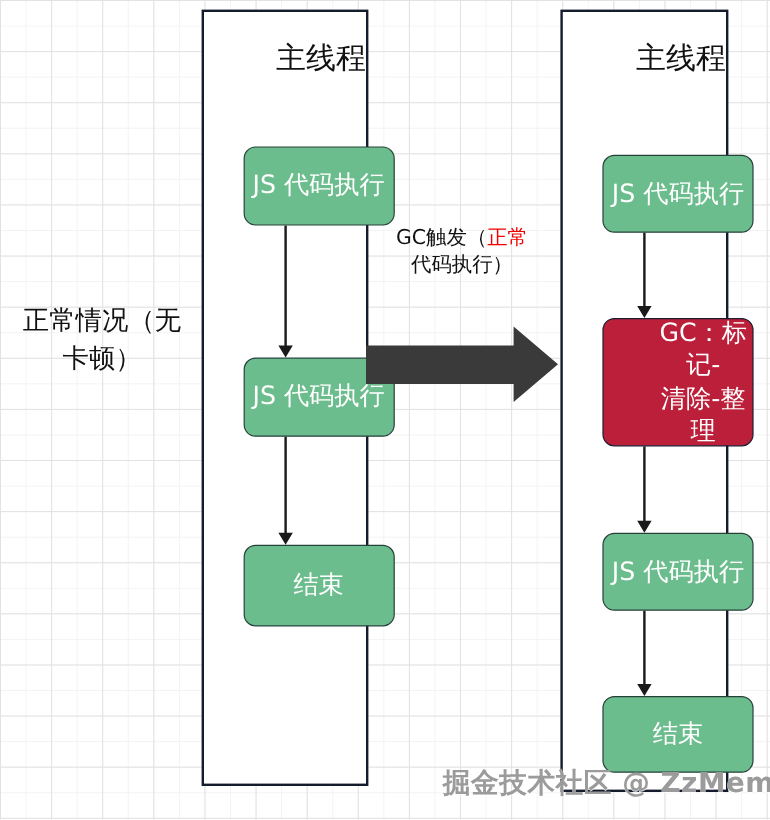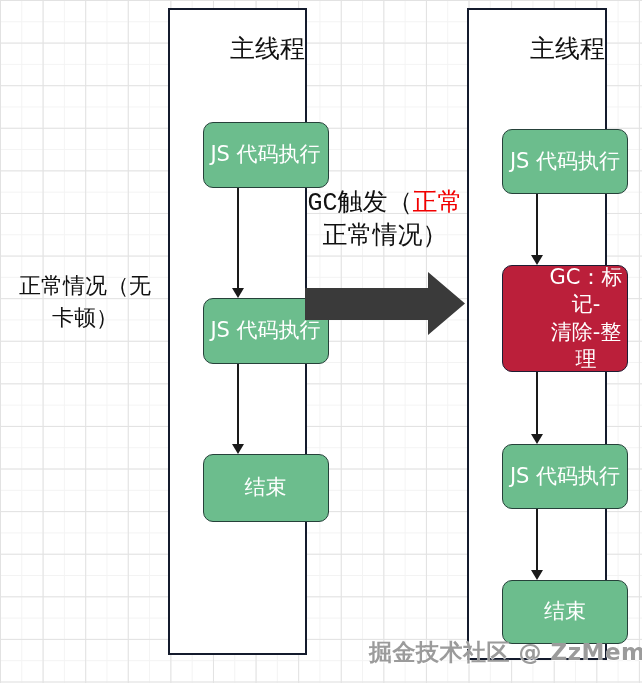--- a/index.html
+++ b/index.html
@@ -13,21 +13,21 @@
     overflow:hidden;
     background-color:#ffffff;
     background-image:
       linear-gradient(#e2e2e2 1px, transparent 1px),
       linear-gradient(90deg, #e2e2e2 1px, transparent 1px),
       linear-gradient(#f3f3f3 1px, transparent 1px),
       linear-gradient(90deg, #f3f3f3 1px, transparent 1px);
     background-size:42.6px 42.6px,42.6px 42.6px,21.3px 21.3px,21.3px 21.3px;
   }
   .scene-label{
-    position:absolute;left:2px;top:270px;width:166px;
+    position:absolute;left:2px;top:252px;width:166px;
     text-align:center;font-size:22px;line-height:1.45;color:#111;
     white-space:pre-line;
   }
   .panel{
     position:absolute;top:8px;
     background:#ffffff;
     border:2px solid #141b2d;
     box-sizing:border-box;
   }
   .panel.left{left:168px;width:139px;height:647px;}
@@ -63,21 +63,21 @@
   
   .panel.right .b1{top:119px;height:65px;}
   .panel.right .bgc{top:255px;height:107px;padding-left:44px;}
   .panel.right .b2{top:434px;height:65px;}
   .panel.right .b3{top:570px;height:64px;}
   .panel.right .l1{top:184px;height:62px;}  .panel.right .a1{top:245px;}
   .panel.right .l2{top:362px;height:63px;}  .panel.right .a2{top:424px;}
   .panel.right .l3{top:499px;height:62px;}  .panel.right .a3{top:560px;}
   .gc-note{
     position:absolute;left:296px;top:187px;width:178px;
-    text-align:center;font-size:25px;line-height:1.33;color:#111;font-family:Liberation Mono, monospace;
+    text-align:center;font-size:17px;line-height:1.33;color:#111;
   }
   .gc-note .red{color:var(--red-text);}
   .big-arrow{position:absolute;left:305px;top:269px;}
   .watermark{
     position:absolute;left:369px;top:637px;
     font-size:23px;color:#9b9b9b;font-weight:600;letter-spacing:.5px;
     text-shadow:0 1px 0 rgba(255,255,255,.85);
     white-space:nowrap;
   }
 </style>
@@ -100,21 +100,21 @@
     <div class="box green b2">JS 代码执行</div>
 
     <div class="vline l2"></div>
     <div class="ahead a2"></div>
 
     <div class="box green b3">结束</div>
   </div>
 
   <div class="gc-note">
     <div><span>GC触发（</span><span class="red">正常</span></div>
-    <div><span>正常情况）</span></div>
+    <div><span>代码执行）</span></div>
   </div>
 
   <svg class="big-arrow" width="162" height="70" viewBox="0 0 162 70">
     <polygon points="0,19 123,19 123,3 160,34.5 123,66 123,51 0,51" fill="#3a3a3a"></polygon>
   </svg>
 
   <div class="panel right">
     <div class="thread-title">主线程</div>
 
     <div class="box green b1">JS 代码执行</div>

